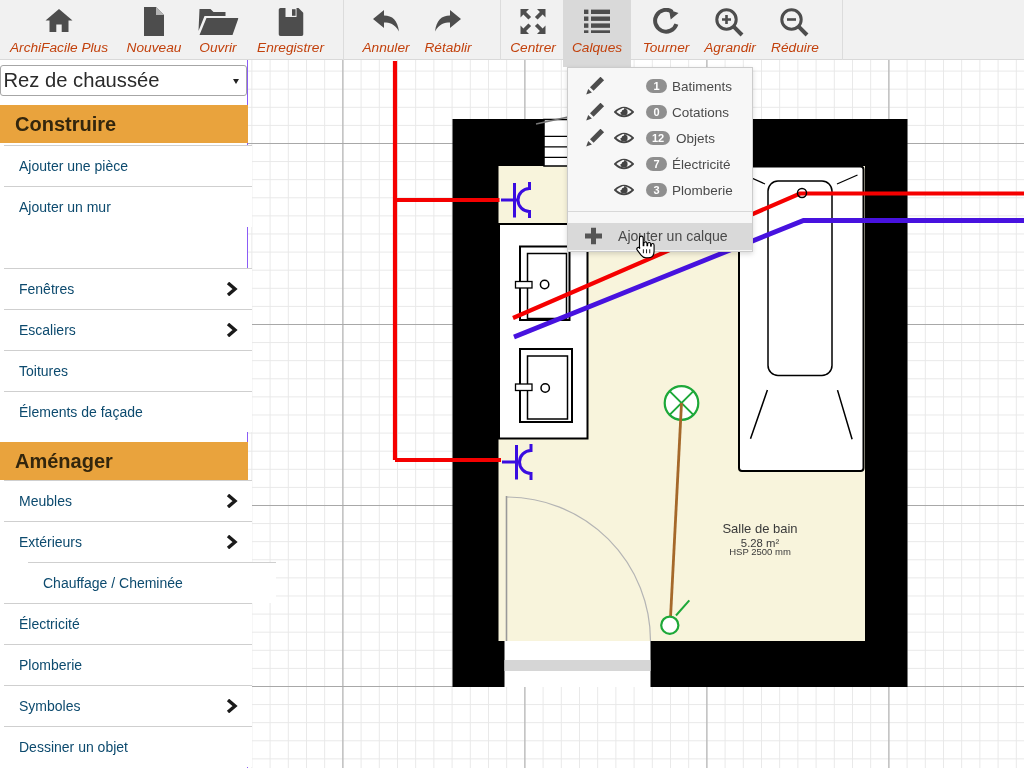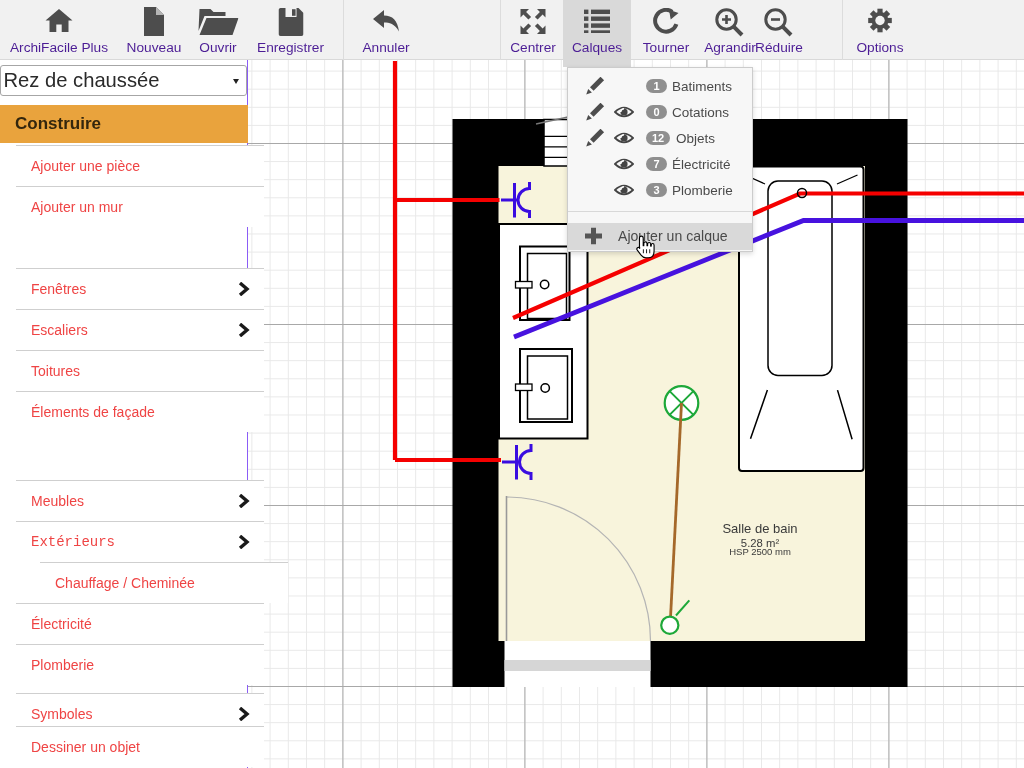--- a/index.html
+++ b/index.html
@@ -1,28 +1,28 @@
 <!DOCTYPE html>
 <html><head>
 <meta charset="utf-8">
 <style>
   * { margin:0; padding:0; box-sizing:border-box; }
   html,body { width:1024px; height:768px; overflow:hidden; font-family:"Liberation Sans", sans-serif; background:#fff; }
   #toolbar { position:absolute; left:0; top:0; width:1024px; height:60px; background:#f1f1f1; border-bottom:1px solid #d9d9d9; z-index:5; }
   .tsep { position:absolute; top:0; width:1px; height:60px; background:#dcdcdc; }
   .tbtn { position:absolute; top:0; height:60px; text-align:center; }
   .tbtn .ticon { position:absolute; left:50%; transform:translateX(-50%); }
-  .tbtn .tlabel { position:absolute; top:40px; width:100%; font-size:13.7px; line-height:16px; color:#4c1d95; white-space:nowrap; }
+  .tbtn .tlabel { position:absolute; top:40px; width:100%; font-size:13.7px; line-height:16px; color:#c2410c; white-space:nowrap;font-style:italic; }
   #calquesbg { position:absolute; left:563px; top:0; width:68px; height:67px; background:#d9d9d9; }
   #sidebar { position:absolute; left:0; top:60px; width:248px; height:708px; background:#fff; border-right:1px solid #8b5cf6; z-index:3; }
   #selbox { position:absolute; left:0px; top:5px; width:247px; height:31px; background:#fff; border:1px solid #a6a6a6; border-radius:3px; }
   #selbox .stext { position:absolute; left:2.5px; top:3px; font-size:20.2px; color:#2a2a2a; }
   #selbox .striangle { position:absolute; right:7px; top:13px; width:0; height:0; border-left:3.5px solid transparent; border-right:3.5px solid transparent; border-top:5.5px solid #222; }
-  .shead { position:absolute; left:0; width:248px; height:38px; background:#e9a33d; color:#33260d; font-weight:bold; font-size:17px; line-height:38px; padding-left:15px; }
-  .sitem { position:absolute; left:16px; width:248px; border-top:1px solid #cfcfcf; background:#fff; font-size:14px; color:#ef4444; }
+  .shead { position:absolute; left:0; width:248px; height:38px; background:#e9a33d; color:#33260d; font-weight:bold; font-size:20px; line-height:38px; padding-left:15px; }
+  .sitem { position:absolute; left:4px; width:248px; border-top:1px solid #cfcfcf; background:#fff; font-size:14px; color:#0c4a6e; }
   .sitem span { position:absolute; left:15px; top:50%; transform:translateY(-50%); }
   .sitem .arr { position:absolute; right:14px; top:50%; transform:translateY(-50%); }
   #canvas { position:absolute; left:248px; top:60px; width:776px; height:708px; z-index:1; }
   #panel { position:absolute; left:567px; top:67px; width:186px; height:185px; background:#f7f7f7; border:1px solid #cccccc; box-shadow:0 2px 5px rgba(0,0,0,0.15); z-index:10; }
   .prow { position:absolute; left:0; width:184px; height:26px; }
   .prow .pname { position:absolute; left:104px; top:50%; transform:translateY(-50%); font-size:13.5px; color:#4a4a4a; white-space:nowrap; }
   .badge { position:absolute; left:78px; top:50%; transform:translateY(-50%); min-width:21px; height:14px; background:#8f8f8f; border-radius:7px; color:#fff; font-size:11px; font-weight:bold; text-align:center; line-height:14px; padding:0 6px; }
   .pic { position:absolute; top:50%; transform:translateY(-50%); }
   #psep { position:absolute; left:0; top:143px; width:184px; border-top:1px solid #d8d8d8; }
   #addrow { position:absolute; left:0; top:155px; width:184px; height:26.5px; background:#d9d9d9; }
@@ -130,42 +130,43 @@
       <svg class="arr" width="13" height="14" viewBox="0 0 13 14">
         <path d="M3 1 L10 7 L3 13" fill="none" stroke="#1a1a1a" stroke-width="3.4"></path>
       </svg>
     </div>
   <div class="sitem" style="top:290px; height:41px;">
       <span>Toitures</span>
     </div>
   <div class="sitem" style="top:331px; height:41px;">
       <span>Élements de façade</span>
     </div>
+  <div class="shead" style="top:382px;">Aménager</div>
   <div class="sitem" style="top:420px; height:41px;">
       <span>Meubles</span>
       <svg class="arr" width="13" height="14" viewBox="0 0 13 14">
         <path d="M3 1 L10 7 L3 13" fill="none" stroke="#1a1a1a" stroke-width="3.4"></path>
       </svg>
     </div>
-  <div class="sitem" style="top:461px; height:41px;font-family:Liberation Mono, monospace;">
+  <div class="sitem" style="top:461px; height:41px;">
       <span>Extérieurs</span>
       <svg class="arr" width="13" height="14" viewBox="0 0 13 14">
         <path d="M3 1 L10 7 L3 13" fill="none" stroke="#1a1a1a" stroke-width="3.4"></path>
       </svg>
     </div>
   <div class="sitem" style="top:502px; height:41px;margin-left:24px;">
       <span>Chauffage / Cheminée</span>
     </div>
   <div class="sitem" style="top:543px; height:41px;">
       <span>Électricité</span>
     </div>
   <div class="sitem" style="top:584px; height:41px;">
       <span>Plomberie</span>
     </div>
-  <div class="sitem" style="top:625px; height:41px;margin-top:8px;">
+  <div class="sitem" style="top:625px; height:41px;">
       <span>Symboles</span>
       <svg class="arr" width="13" height="14" viewBox="0 0 13 14">
         <path d="M3 1 L10 7 L3 13" fill="none" stroke="#1a1a1a" stroke-width="3.4"></path>
       </svg>
     </div>
   <div class="sitem" style="top:666px; height:41px;">
       <span>Dessiner un objet</span>
     </div>
 </div>
 
@@ -200,20 +201,26 @@
         <rect x="7" y="0" width="11" height="9" fill="#f1f1f1"></rect>
         <rect x="13.5" y="1.2" width="3.6" height="6.6" fill="#4d4d4d"></rect>
       </svg>
     <div class="tlabel">Enregistrer</div>
   </div>
   <div class="tbtn" style="left:336px; width:100px;">
     <svg class="ticon" style="top:10px;" width="27" height="22" viewBox="0 0 27 22">
         <path d="M11.5 0 V5.5 C20 5.5 25 10 26.5 21.5 C22 13.5 17 12.5 11.5 12.5 V18 L0.5 9 Z" fill="#4d4d4d"></path>
       </svg>
     <div class="tlabel">Annuler</div>
+  </div>
+  <div class="tbtn" style="left:398px; width:100px;">
+    <svg class="ticon" style="top:10px;" width="27" height="22" viewBox="0 0 27 22">
+        <path d="M15.5 0 V5.5 C7 5.5 2 10 0.5 21.5 C5 13.5 10 12.5 15.5 12.5 V18 L26.5 9 Z" fill="#4d4d4d"></path>
+      </svg>
+    <div class="tlabel">Rétablir</div>
   </div>
   <div class="tbtn" style="left:483px; width:100px;text-align:center;">
     <svg class="ticon" style="top:8px;" width="27" height="27" viewBox="0 0 27 27">
       <g fill="#4d4d4d">
         <path d="M1 1 H9.5 L6.6 3.9 L11.6 8.9 L8.9 11.6 L3.9 6.6 L1 9.5 Z"></path>
         <path d="M26 1 V9.5 L23.1 6.6 L18.1 11.6 L15.4 8.9 L20.4 3.9 L17.5 1 Z"></path>
         <path d="M1 26 V17.5 L3.9 20.4 L8.9 15.4 L11.6 18.1 L6.6 23.1 L9.5 26 Z"></path>
         <path d="M26 26 H17.5 L20.4 23.1 L15.4 18.1 L18.1 15.4 L23.1 20.4 L26 17.5 Z"></path>
       </g>
     </svg>
@@ -242,40 +249,27 @@
     <div class="tlabel">Tourner</div>
   </div>
   <div class="tbtn" style="left:680px; width:100px;">
     <svg class="ticon" style="top:8px;" width="30" height="30" viewBox="0 0 30 30">
         <circle cx="11.5" cy="11.5" r="9.7" fill="none" stroke="#4d4d4d" stroke-width="3"></circle>
         <path d="M18.7 18.7 L27 27" stroke="#4d4d4d" stroke-width="4"></path>
         <path d="M7 11.5 H16 M11.5 7 V16" stroke="#4d4d4d" stroke-width="2.6"></path>
       </svg>
     <div class="tlabel">Agrandir</div>
   </div>
-  <div class="tbtn" style="left:729px; width:100px;">
+  <div class="tbtn" style="left:745px; width:100px;">
     <svg class="ticon" style="top:8px;" width="30" height="30" viewBox="0 0 30 30">
         <circle cx="11.5" cy="11.5" r="9.7" fill="none" stroke="#4d4d4d" stroke-width="3"></circle>
         <path d="M18.7 18.7 L27 27" stroke="#4d4d4d" stroke-width="4"></path>
         <path d="M7 11.5 H16" stroke="#4d4d4d" stroke-width="2.6"></path>
       </svg>
     <div class="tlabel">Réduire</div>
-  </div>
-  <div class="tbtn" style="left:830px; width:100px;">
-    <svg class="ticon" style="top:8px;" width="25" height="25" viewBox="0 0 25 25">
-      <g fill="#4d4d4d">
-        <circle cx="12.5" cy="12.5" r="8.4"></circle>
-        <rect x="9.9" y="0.7" width="5.2" height="23.6"></rect>
-        <rect x="0.7" y="9.9" width="23.6" height="5.2"></rect>
-        <rect x="9.9" y="0.7" width="5.2" height="23.6" transform="rotate(45 12.5 12.5)"></rect>
-        <rect x="9.9" y="0.7" width="5.2" height="23.6" transform="rotate(-45 12.5 12.5)"></rect>
-      </g>
-      <circle cx="12.5" cy="12.5" r="4.7" fill="#f1f1f1"></circle>
-    </svg>
-    <div class="tlabel">Options</div>
   </div>
 </div>
 
 <div id="panel">
   <div class="prow" style="top:5px;">
     <svg class="pic" style="left:17px;" width="20" height="18" viewBox="0 0 20 18">
         <path d="M5 10.2 L14.2 1 L17.8 4.6 L8.6 13.8 Z M1.2 17.6 L3.2 11.9 L6.9 15.6 Z M15.5 -0.3 L19.1 3.3 L17.8 4.6 L14.2 1 Z" fill="#4d4d4d"></path>
       </svg>
     <span class="badge">1</span>
       <span class="pname">Batiments</span>

